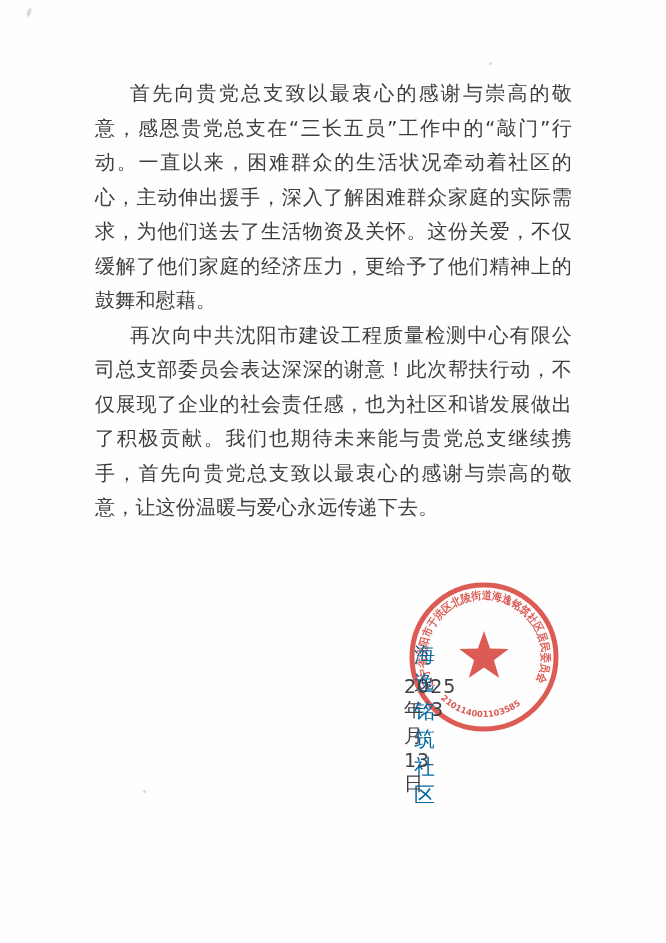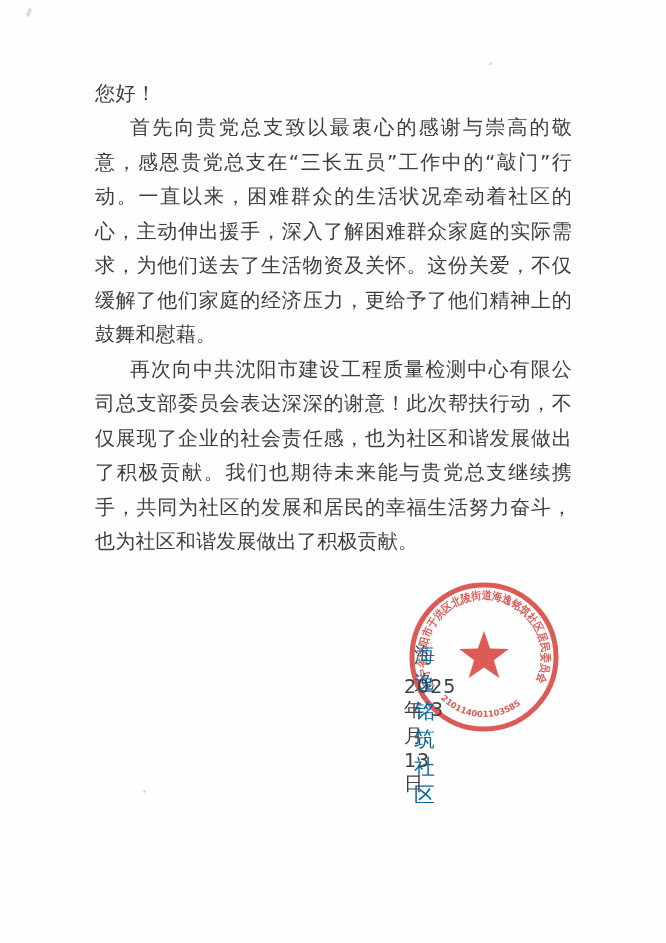--- a/index.html
+++ b/index.html
@@ -96,25 +96,24 @@
   .speck-2 { left: 489px; top: 62px; width: 3px; height: 3px; }
   .speck-3 { left: 143px; top: 790px; width: 3px; height: 3px; }
 </style>
 </head>
 <body>
 
 <div class="page">
 
   <div class="content">
 
-    <p class="salutation">您好！</p>
 
     <p class="para">首先向贵党总支致以最衷心的感谢与崇高的敬意，感恩贵党总支在“三长五员”工作中的“敲门”行动。一直以来，困难群众的生活状况牵动着社区的心，主动伸出援手，深入了解困难群众家庭的实际需求，为他们送去了生活物资及关怀。这份关爱，不仅缓解了他们家庭的经济压力，更给予了他们精神上的鼓舞和慰藉。</p>
 
-    <p class="para">再次向中共沈阳市建设工程质量检测中心有限公司总支部委员会表达深深的谢意！此次帮扶行动，不仅展现了企业的社会责任感，也为社区和谐发展做出了积极贡献。我们也期待未来能与贵党总支继续携手，共同为社区的发展和居民的幸福生活努力奋斗，也为社区和谐发展做出了积极贡献。</p>
+    <p class="para">再次向中共沈阳市建设工程质量检测中心有限公司总支部委员会表达深深的谢意！此次帮扶行动，不仅展现了企业的社会责任感，也为社区和谐发展做出了积极贡献。我们也期待未来能与贵党总支继续携手，首先向贵党总支致以最衷心的感谢与崇高的敬意，让这份温暖与爱心永远传递下去。</p>
   </div>
 
   <div class="sign-block">
     <svg class="seal-svg" viewBox="0 0 160 160" xmlns="http://www.w3.org/2000/svg">
       <circle class="seal-ring" cx="80" cy="80" r="72"></circle>
       <polygon class="seal-star" points="80,54 86.1,71.6 104.7,72 89.9,83.2 95.3,101 80,90.4 64.7,101 70.1,83.2 55.3,72 73.9,71.6"></polygon>
       <defs>
         <path id="ringPath" d="M 29.8 109 A 58 58 0 1 1 130.2 109" fill="none"></path>
         <path id="codePath" d="M 34 118.6 A 60 60 0 0 0 126 118.6" fill="none"></path>
       </defs>

